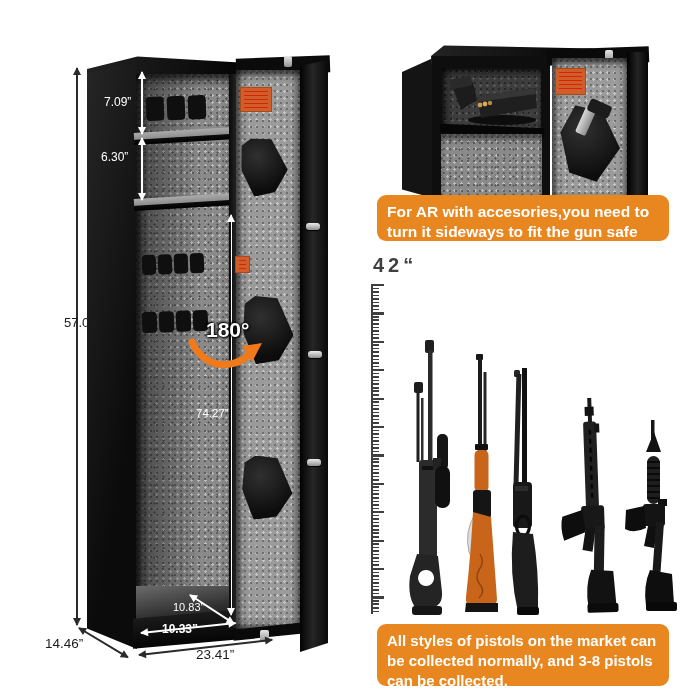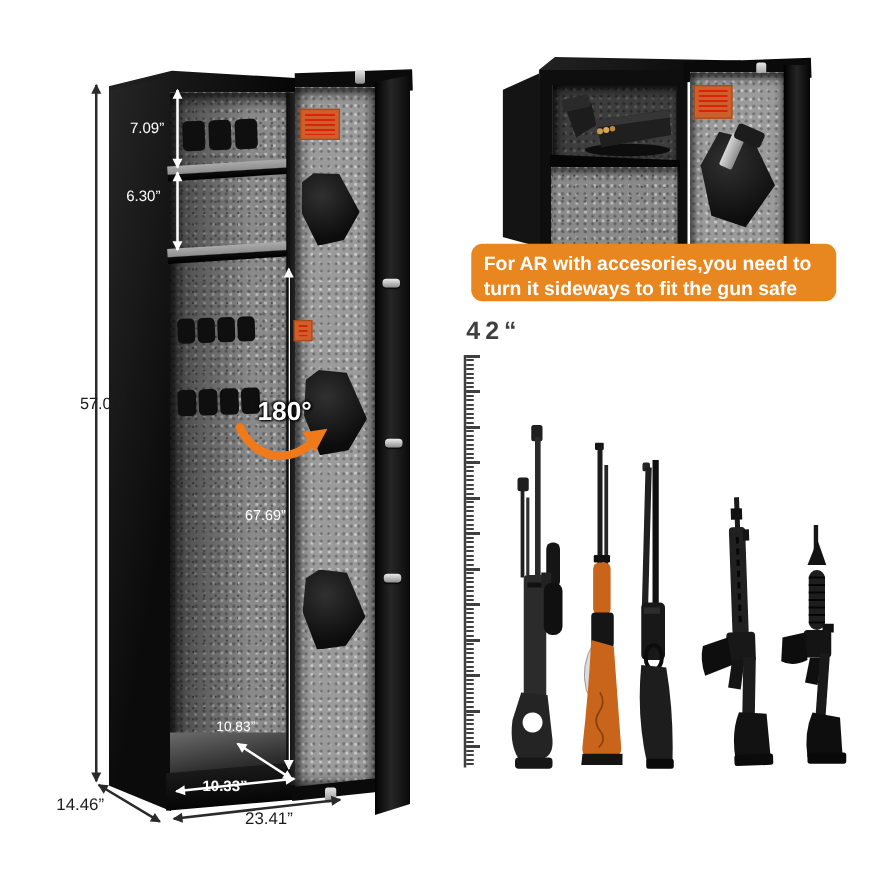--- a/index.html
+++ b/index.html
@@ -131,30 +131,30 @@
     <div class="dim v" style="left:76px;top:68px;height:557px;"></div>
     <span class="dim-label" style="left:48px;top:315px;margin-left:16px;">57.09”</span>
 
     <div class="dim v" style="left:141px;top:72px;height:62px;--c:#fff;"></div>
     <span class="dim-label w" style="left:104px;top:95px;">7.09”</span>
 
     <div class="dim v" style="left:141px;top:138px;height:62px;--c:#fff;"></div>
     <span class="dim-label w" style="left:101px;top:150px;">6.30”</span>
 
     <div class="dim v" style="left:231px;top:215px;height:400px;--c:#fff;border-left-width:1.5px;"></div>
-    <span class="dim-label w" style="left:196px;top:407px;font-size:11.5px;">67.69”</span>
+    <span class="dim-label w" style="left:196px;top:407px;font-size:11.5px;">74.27”</span>
 
     <span class="rot-label" style="left:206px;top:318px;text-align:center;">180°</span>
     <svg class="abs" style="left: 186px; top: 336px; --arrow: #F0791A;" width="80" height="36" viewBox="0 0 80 36">
       <path d="M6,6 C18,32 46,36 66,16" fill="none" stroke="var(--arrow,#F0791A)" stroke-width="7" stroke-linecap="round"></path>
       <path d="M76,7 L56,10 L66,26 Z" fill="var(--arrow,#F0791A)"></path>
     </svg>
 
     <div class="dim h" style="left:190px;top:594px;width:52px;--c:#fff;transform:rotate(33deg);"></div>
-    <span class="dim-label w" style="left:173px;top:576px;font-size:11px;">10.83”</span>
+    <span class="dim-label w" style="left:173px;top:601px;font-size:11px;">10.83”</span>
 
     <div class="dim h" style="left:141px;top:632px;width:95px;--c:#fff;transform:rotate(-6deg);"></div>
     <span class="dim-label w" style="left:162px;top:622px;font-weight:600;">10.33”</span>
 
     <div class="dim h" style="left:139px;top:654px;width:134px;transform:rotate(-6.5deg);"></div>
     <span class="dim-label" style="left:196px;top:647px;font-size:13.5px;">23.41”</span>
 
     <div class="dim h" style="left:79px;top:627px;width:57px;transform:rotate(31deg);"></div>
     <span class="dim-label" style="left:45px;top:636px;font-size:13.5px;">14.46”</span>
   </div>
@@ -259,14 +259,17 @@
       <rect x="39" y="79" width="9" height="7" fill="#101010"></rect>
       <rect x="24" y="84" width="22" height="22" rx="3" fill="#141414"></rect>
       <path d="M7,90 L25,86 L27,108 Q15,114 6,109 Z" fill="#0d0d0d"></path>
       <path d="M29,106 L39,106 L35,128 L25,126 Z" fill="#0f0f0f"></path>
       <rect x="37" y="102" width="8" height="52" fill="#191919" transform="rotate(4 37 102)"></rect>
       <path d="M31,150 L53,154 L55,184 L27,186 Q24,166 31,150 Z" fill="#0e0e0e"></path>
       <rect x="27" y="182" width="31" height="9" rx="2" fill="#090909"></rect>
     </svg>
   </div>
 
+  <div class="callout" style="top: 624px; height: 62px; font-size: 15px; background: rgb(232, 134, 31);">All styles of pistols on the market can
+be collected normally, and 3-8 pistols
+can be collected.</div>
 
 </div>
 
 </body></html>

